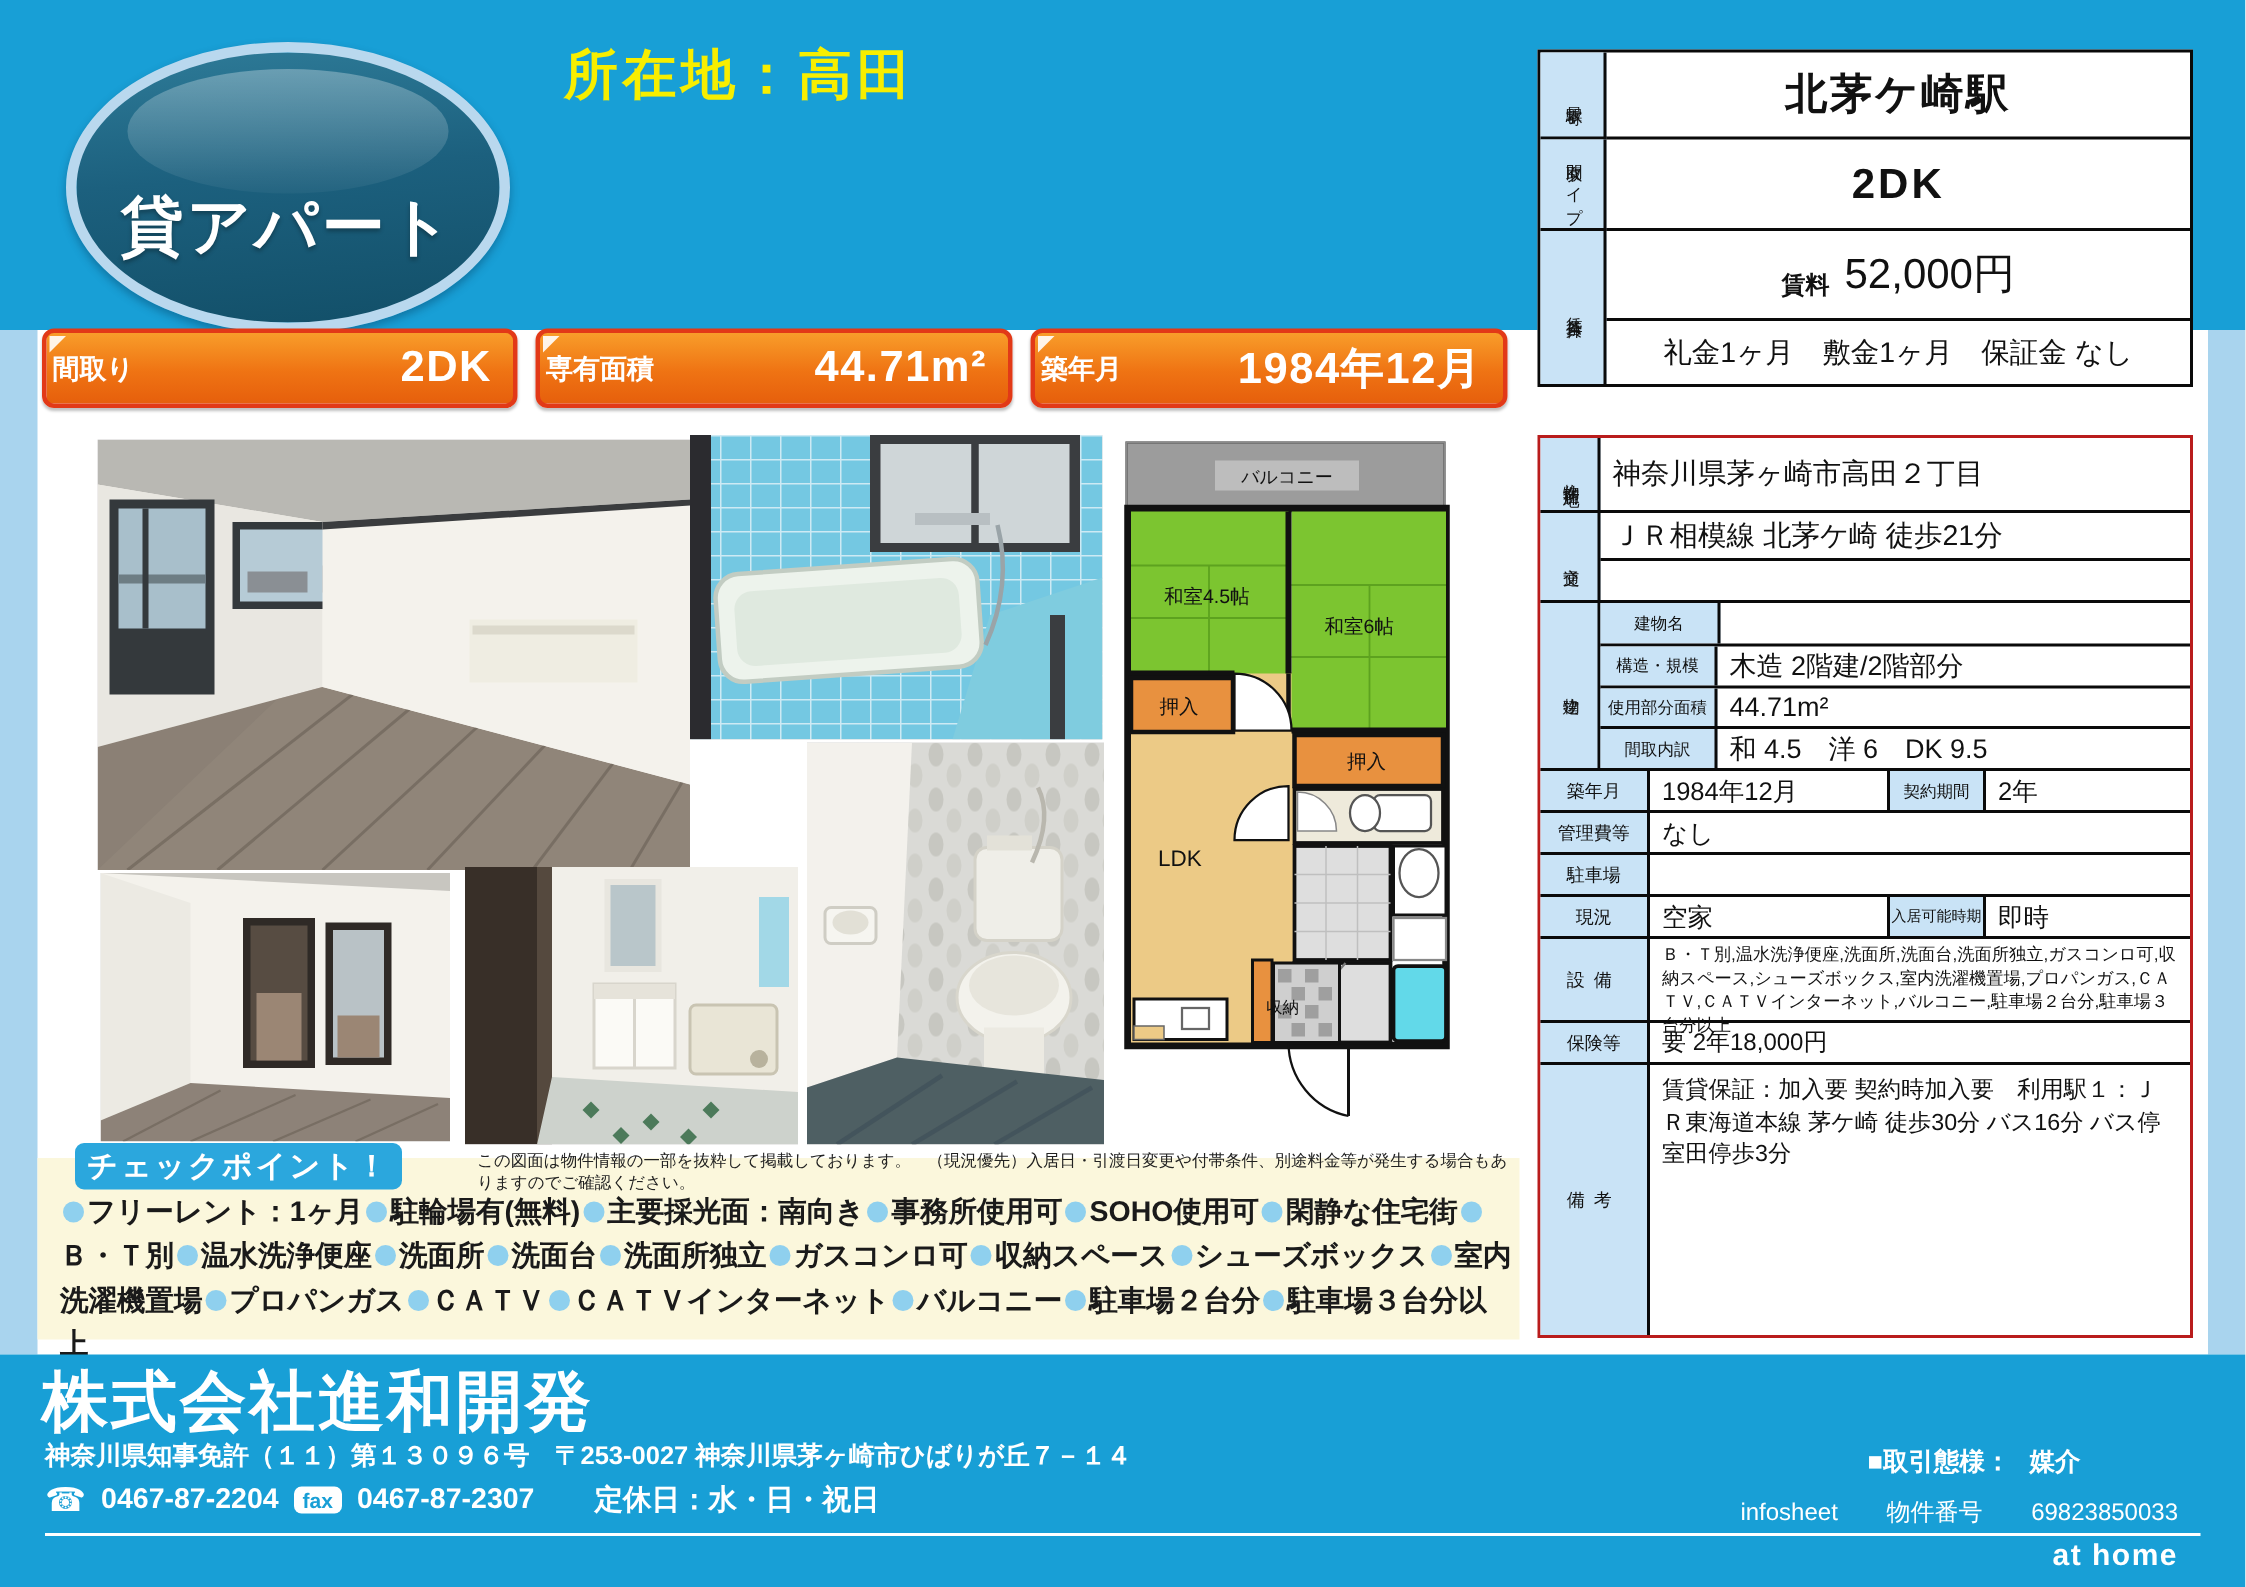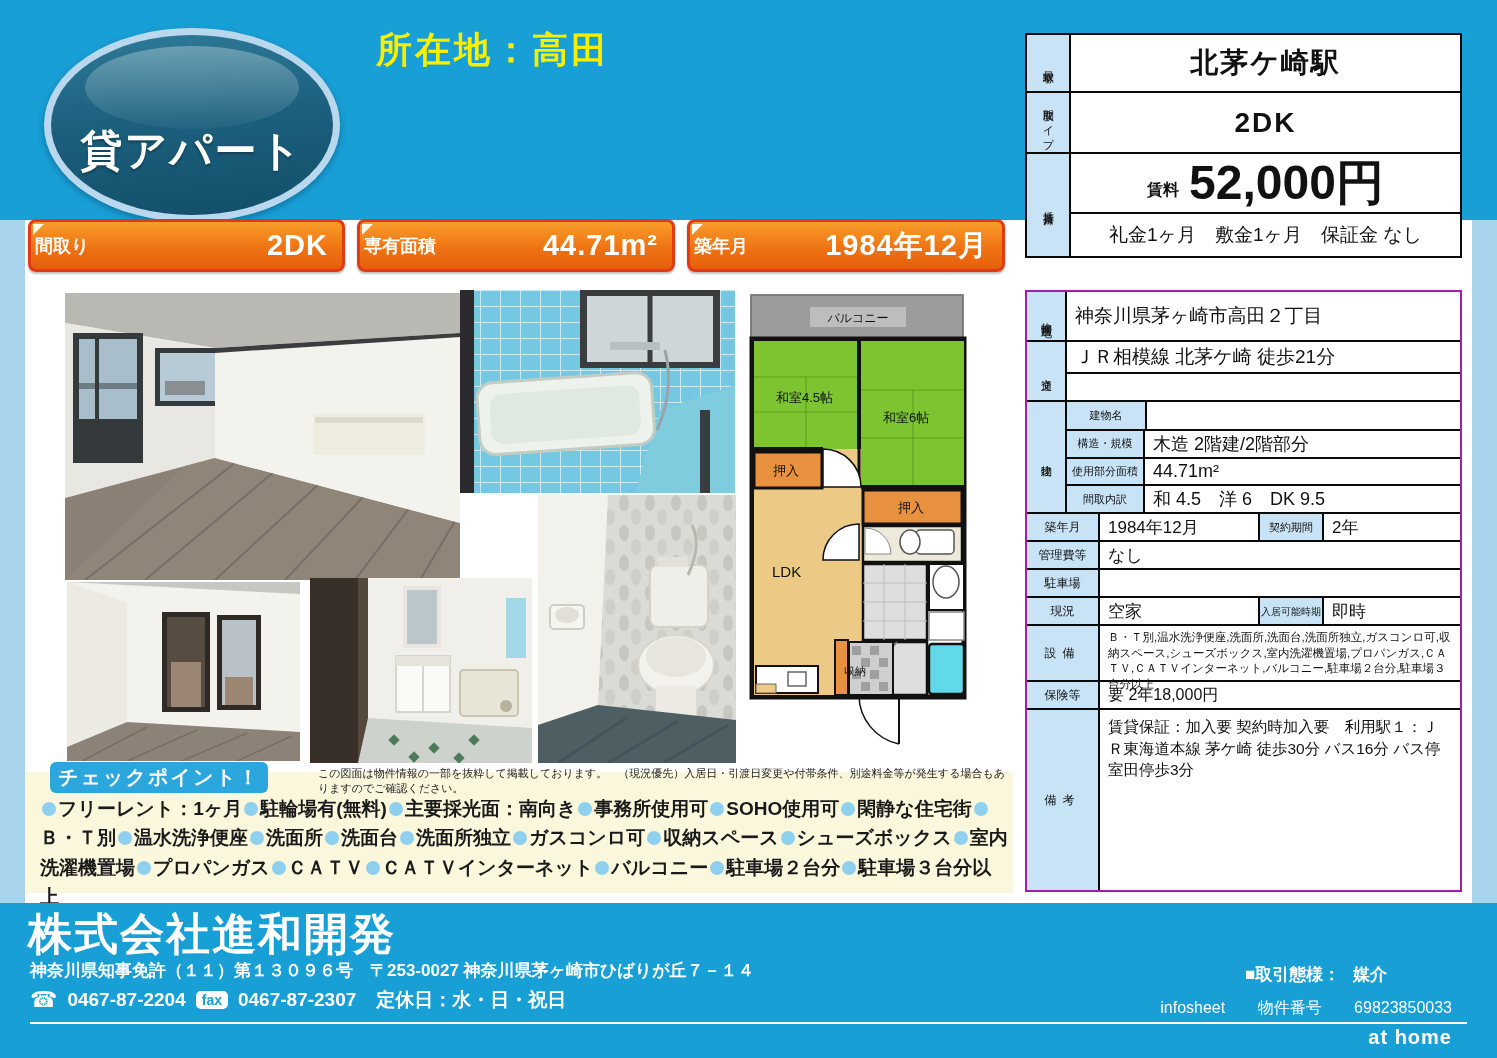--- a/index.html
+++ b/index.html
@@ -21,38 +21,38 @@
   
   .st{position:absolute;left:1025px;top:33px;width:437px;height:225px;background:#fff;
       border:2px solid #0a0a0a;display:grid;grid-template-columns:44px 1fr;
       grid-template-rows:58px 61px 60px 1fr;}
   .st .lblv{background:#c9e3f6;border-right:2px solid #0a0a0a;display:flex;align-items:center;justify-content:center;
       writing-mode:vertical-rl;font-size:11px;letter-spacing:1px;}
   .st .cell{display:flex;align-items:center;justify-content:center;}
   .bb{border-bottom:2px solid #0a0a0a;}
   .st .v-big{font-size:28px;font-weight:bold;letter-spacing:2px;}
   .st .rent-s{font-size:16px;font-weight:bold;margin-right:10px;margin-top:14px;}
-  .st .rent-b{font-size:48px;font-weight:bold;}
+  .st .rent-b{font-size:28px;font-weight:normal;}
   .st .terms{font-size:19px;}
   
   .banner{position:absolute;top:219px;height:53px;border:3px solid #e23917;border-radius:8px;
       background:linear-gradient(180deg,#f89d2a 0%,#ef7313 55%,#e65f0c 100%);
       display:flex;align-items:center;justify-content:space-between;padding:0 14px 0 4px;
       box-shadow:0 2px 2px rgba(0,0,0,.25);}
   .banner:before{content:"";position:absolute;left:2px;top:2px;width:0;height:0;
       border-top:11px solid #fff;border-right:11px solid transparent;opacity:.9;}
   .banner .bl{color:#fff;font-size:18px;font-weight:bold;}
   .banner .bv{color:#fff;font-size:29px;font-weight:bold;letter-spacing:1px;}
   
   .photo{position:absolute;overflow:hidden;background:#ddd;}
   .photo svg{display:block;width:100%;height:100%;}
   
   .fp{position:absolute;left:748px;top:292px;width:224px;height:472px;}
   
-  .dt{position:absolute;left:1025px;top:290px;width:437px;background:#fff;border:2px solid #a21caf;}
+  .dt{position:absolute;left:1025px;top:290px;width:437px;background:#fff;border:2px solid #b91c1c;}
   .dt .row{display:flex;border-top:2px solid #0a0a0a;}
   .dt .row:first-child{border-top:none;}
   .lblc{background:#c9e3f6;display:flex;align-items:center;justify-content:center;text-align:center;
         font-size:12px;flex:none;}
   .lblc.vert{writing-mode:vertical-rl;letter-spacing:1px;font-size:11px;}
   .valc{display:flex;align-items:center;padding:2px 8px;font-size:17px;flex:1;min-width:0;}
   .brd-l{border-left:2px solid #0a0a0a;} .brd-r{border-right:2px solid #0a0a0a;}
   .subrow{display:flex;border-top:2px solid #0a0a0a;height:28px;}
   .subrow:first-child{border-top:none;}
   .thick{border-top-width:4px;}
@@ -408,21 +408,21 @@
   <div class="cp-list"><span class="cp-item"><span class="cp-dot"></span>フリーレント：1ヶ月</span><span class="cp-item"><span class="cp-dot"></span>駐輪場有(無料)</span><span class="cp-item"><span class="cp-dot"></span>主要採光面：南向き</span><span class="cp-item"><span class="cp-dot"></span>事務所使用可</span><span class="cp-item"><span class="cp-dot"></span>SOHO使用可</span><span class="cp-item"><span class="cp-dot"></span>閑静な住宅街</span><span class="cp-item"><span class="cp-dot"></span>Ｂ・Ｔ別</span><span class="cp-item"><span class="cp-dot"></span>温水洗浄便座</span><span class="cp-item"><span class="cp-dot"></span>洗面所</span><span class="cp-item"><span class="cp-dot"></span>洗面台</span><span class="cp-item"><span class="cp-dot"></span>洗面所独立</span><span class="cp-item"><span class="cp-dot"></span>ガスコンロ可</span><span class="cp-item"><span class="cp-dot"></span>収納スペース</span><span class="cp-item"><span class="cp-dot"></span>シューズボックス</span><span class="cp-item"><span class="cp-dot"></span>室内洗濯機置場</span><span class="cp-item"><span class="cp-dot"></span>プロパンガス</span><span class="cp-item"><span class="cp-dot"></span>ＣＡＴＶ</span><span class="cp-item"><span class="cp-dot"></span>ＣＡＴＶインターネット</span><span class="cp-item"><span class="cp-dot"></span>バルコニー</span><span class="cp-item"><span class="cp-dot"></span>駐車場２台分</span><span class="cp-item"><span class="cp-dot"></span>駐車場３台分以上</span></div>
 
   <div class="footer">
     <div class="f-company">株式会社進和開発</div>
     <div class="f-license">神奈川県知事免許（１１）第１３０９６号　〒253-0027 神奈川県茅ヶ崎市ひばりが丘７－１４</div>
     <div class="f-contact">
       <span class="tel-ic">☎</span>
       <span>0467-87-2204</span>
       <span class="fax-badge">fax</span>
       <span>0467-87-2307</span>
-      <span style="margin-left:10px;">定休日：水・日・祝日</span>
+      <span style="margin-left:30px;">定休日：水・日・祝日</span>
     </div>
     <div class="f-deal">
       <span>■取引態様：</span>
       <span style="margin-left:8px;">媒介</span>
     </div>
     <div class="f-info">
       <span style="margin-left:0;">infosheet</span>
       <span>物件番号</span>
       <span>69823850033</span>
     </div>

